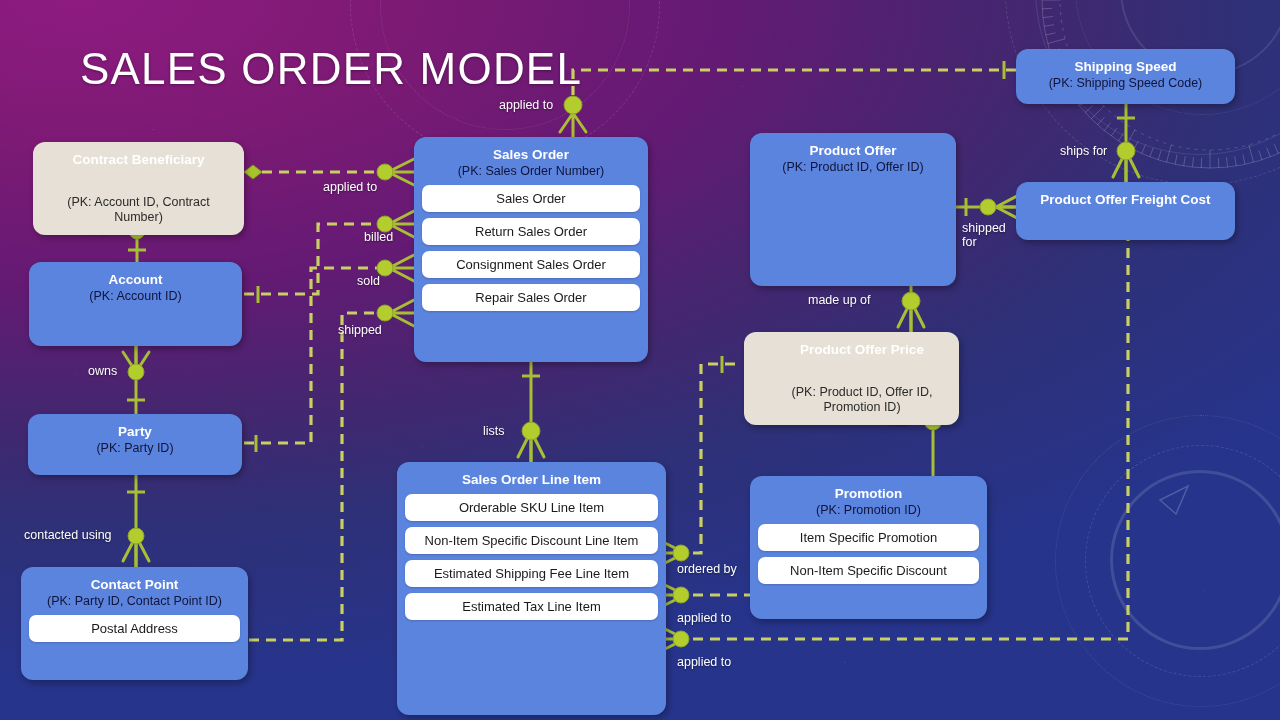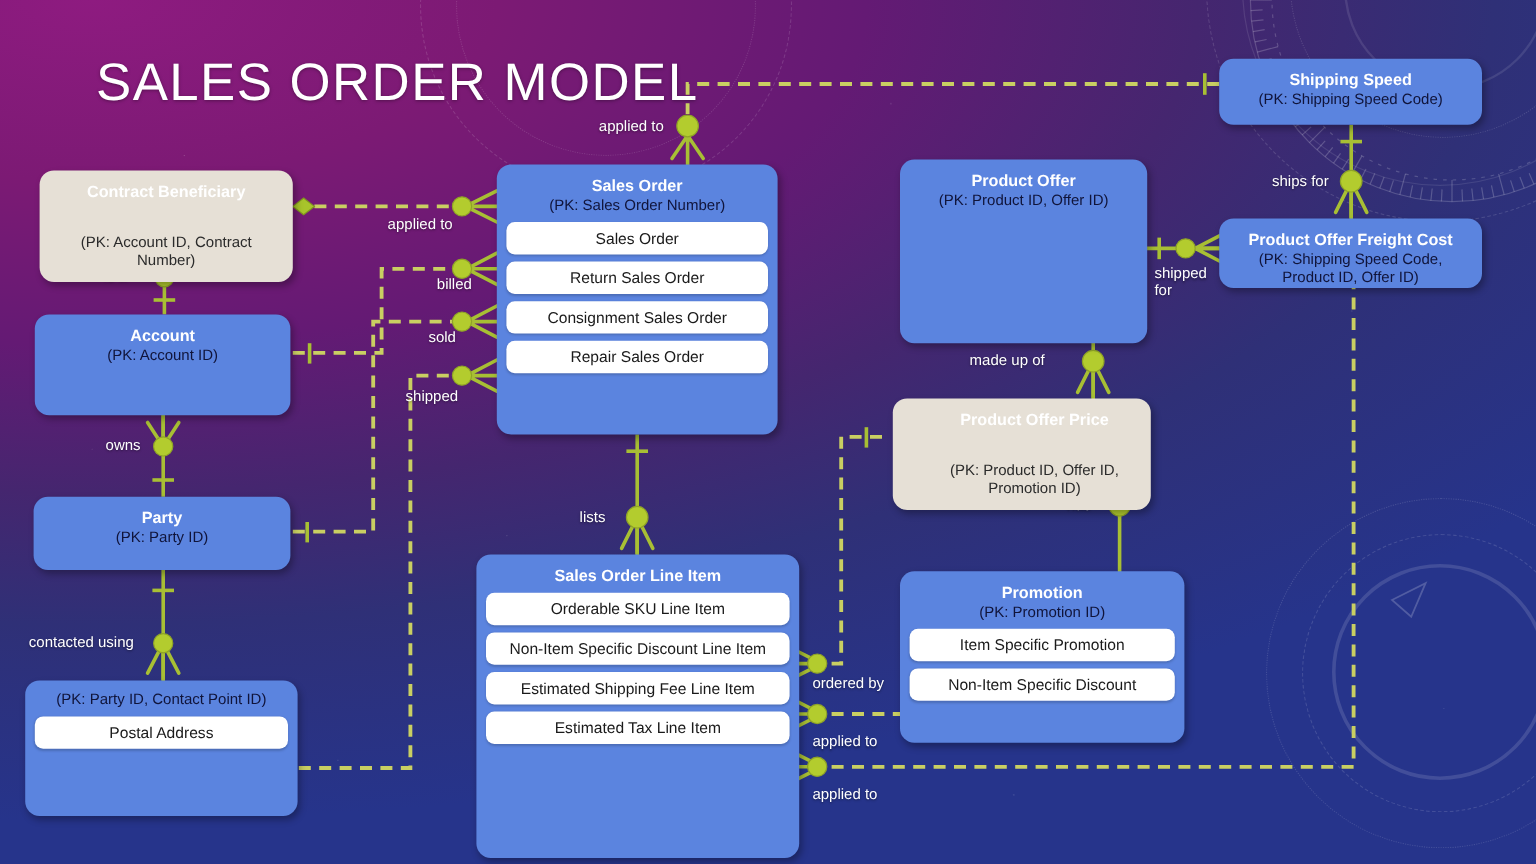--- a/index.html
+++ b/index.html
@@ -388,20 +388,21 @@
     <div class="ent-title">Account</div>
     <div class="ent-pk">(PK: Account ID)</div>
   </div>
 
   <div class="entity blue" style="left:28px; top:414px; width:214px; height:61px;">
     <div class="ent-title">Party</div>
     <div class="ent-pk">(PK: Party ID)</div>
   </div>
 
   <div class="entity blue" style="left:21px; top:567px; width:227px; height:113px;">
+    <div class="ent-title">Contact Point</div>
     <div class="ent-pk">(PK: Party ID, Contact Point ID)</div>
     <div class="subtypes">
       <div class="subtype">Postal Address</div>
     </div>
   </div>
 
   <div class="entity blue" style="left:414px; top:137px; width:234px; height:225px;">
     <div class="ent-title">Sales Order</div>
     <div class="ent-pk">(PK: Sales Order Number)</div>
     <div class="subtypes">
@@ -442,17 +443,15 @@
     </div>
   </div>
 
   <div class="entity blue" style="left:1016px; top:49px; width:219px; height:55px;">
     <div class="ent-title">Shipping Speed</div>
     <div class="ent-pk">(PK: Shipping Speed Code)</div>
   </div>
 
   <div class="entity blue" style="left:1016px; top:182px; width:219px; height:58px;">
     <div class="ent-title">Product Offer Freight Cost</div>
-    <div class="ent-pk">(PK: Shipping Speed Code,
-Product ID, Offer ID)</div>
   </div>
 
 </div>
 
 </body></html>

